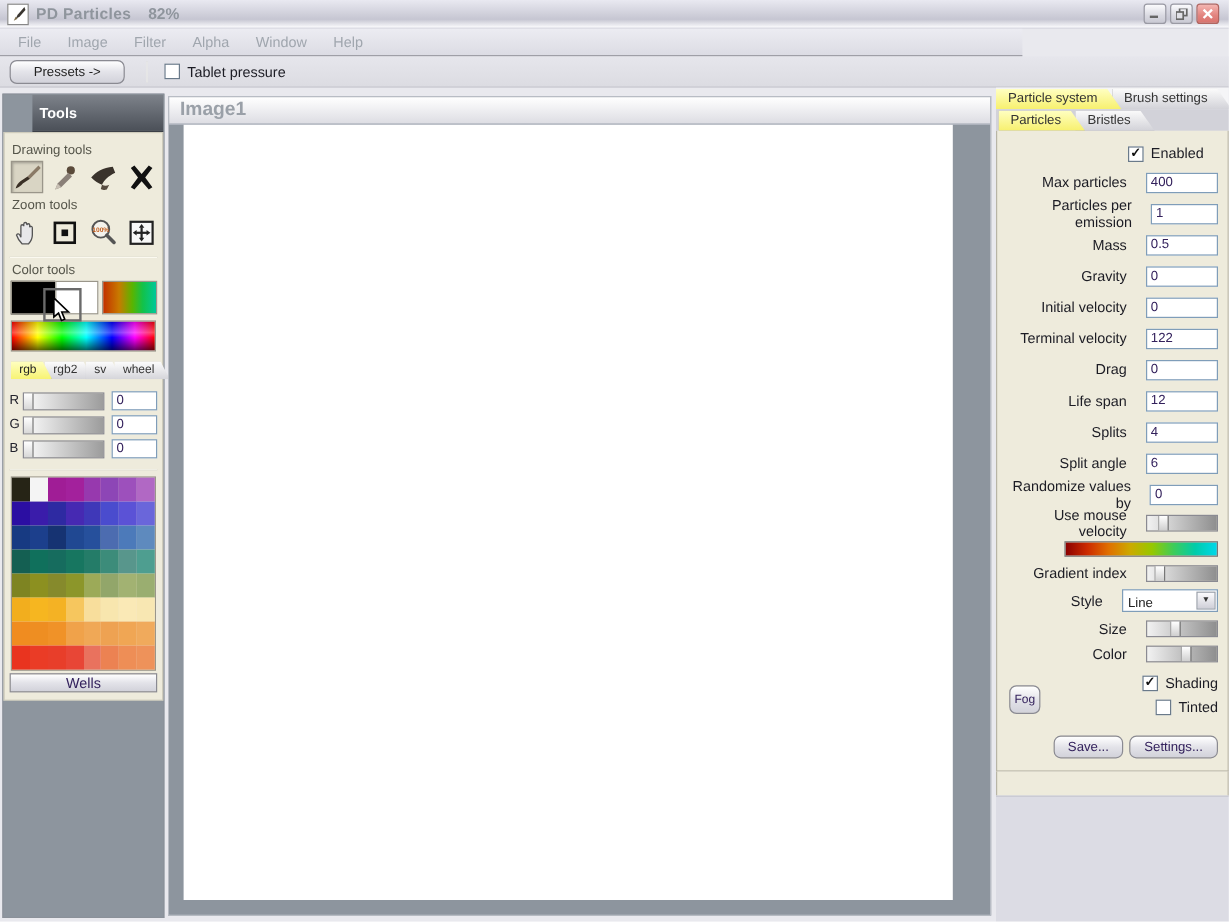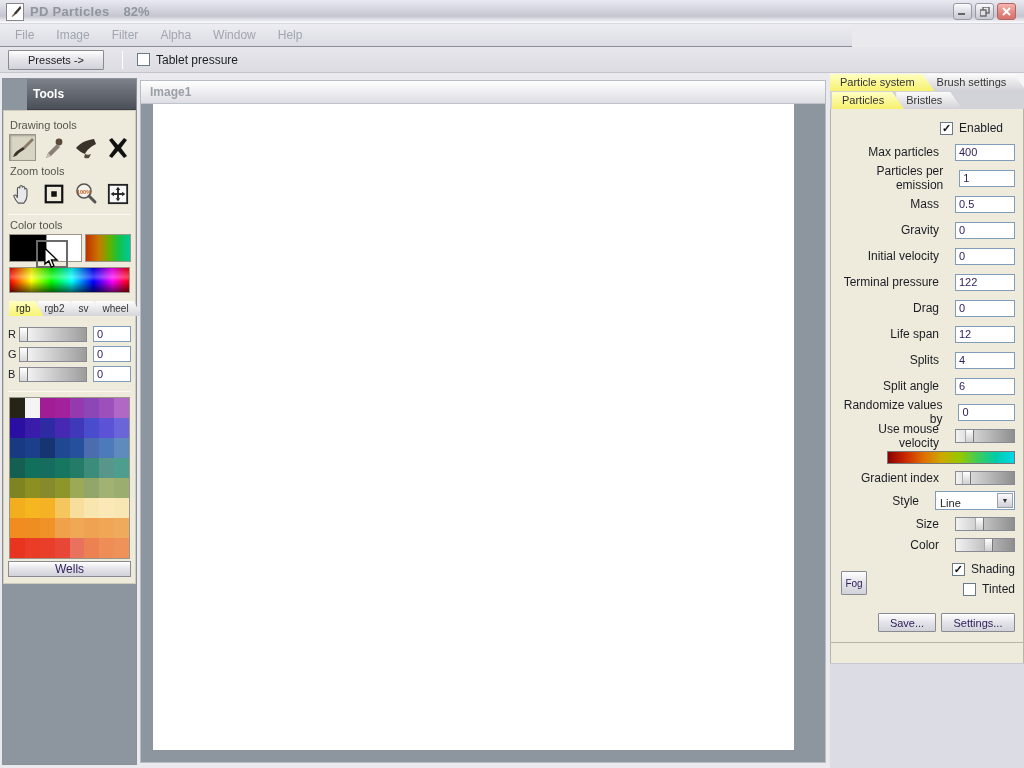--- a/index.html
+++ b/index.html
@@ -39,21 +39,21 @@
   }
   .menu-item { color:#a0a6ae; padding:3px 9px; font-size:12px; }
   .toolbar {
     position:absolute; left:0; top:47px; width:1024px; height:26px;
     background:linear-gradient(#e6e6ec,#dcdce2);
     display:flex; align-items:center; padding-left:8px;
     border-bottom:1px solid #c4c4cc;
   }
   .btn {
     background:linear-gradient(#ffffff,#e3e3e9 50%,#d2d2da);
-    border:1px solid #8a8a92; border-radius:1px;
+    border:1px solid #8a8a92; border-radius:6px;
     font-size:11px; color:#222; text-align:center;
     display:flex; align-items:center; justify-content:center;
   }
   .pressets-btn { width:96px; height:20px; }
   .tb-sep { width:1px; height:18px; background:#aaa; border-right:1px solid #fff; margin:0 14px 0 18px; }
   .checkbox {
     width:13px; height:13px; background:#fff; border:1px solid #6a7a8a;
     display:inline-flex; align-items:center; justify-content:center;
     font-size:11px; font-weight:bold; color:#111; line-height:1;
   }
@@ -127,21 +127,21 @@
   .panel-filler { flex:1; background:#8d959e; }
 
   
   .canvas-window {
     position:absolute; left:140px; top:80px; width:686px; height:683px;
     border:1px solid #b8bcc4; background:#8d959e;
     display:flex; flex-direction:column;
   }
   .canvas-title {
     height:23px; background:linear-gradient(#ffffff,#dddde3);
-    color:#9aa0a8; font-weight:bold; font-size:12px;
+    color:#9aa0a8; font-weight:bold; font-size:16px;
     display:flex; align-items:center; padding-left:9px;
     border-bottom:1px solid #c0c4cc;
   }
   .canvas-body { position:relative; flex:1; background:#8d959e; }
   .canvas-surface {
     position:absolute; left:12px; top:0; right:31px; bottom:12px; background:#ffffff;
   }
 
   
   .right-panel {
@@ -464,21 +464,21 @@
         </div>
         <div class="rp-row">
           <span class="rp-label">Gravity</span>
           <div class="rp-input">0</div>
         </div>
         <div class="rp-row">
           <span class="rp-label">Initial velocity</span>
           <div class="rp-input">0</div>
         </div>
         <div class="rp-row">
-          <span class="rp-label">Terminal pressure</span>
+          <span class="rp-label">Terminal velocity</span>
           <div class="rp-input">122</div>
         </div>
         <div class="rp-row">
           <span class="rp-label">Drag</span>
           <div class="rp-input">0</div>
         </div>
         <div class="rp-row">
           <span class="rp-label">Life span</span>
           <div class="rp-input">12</div>
         </div>

